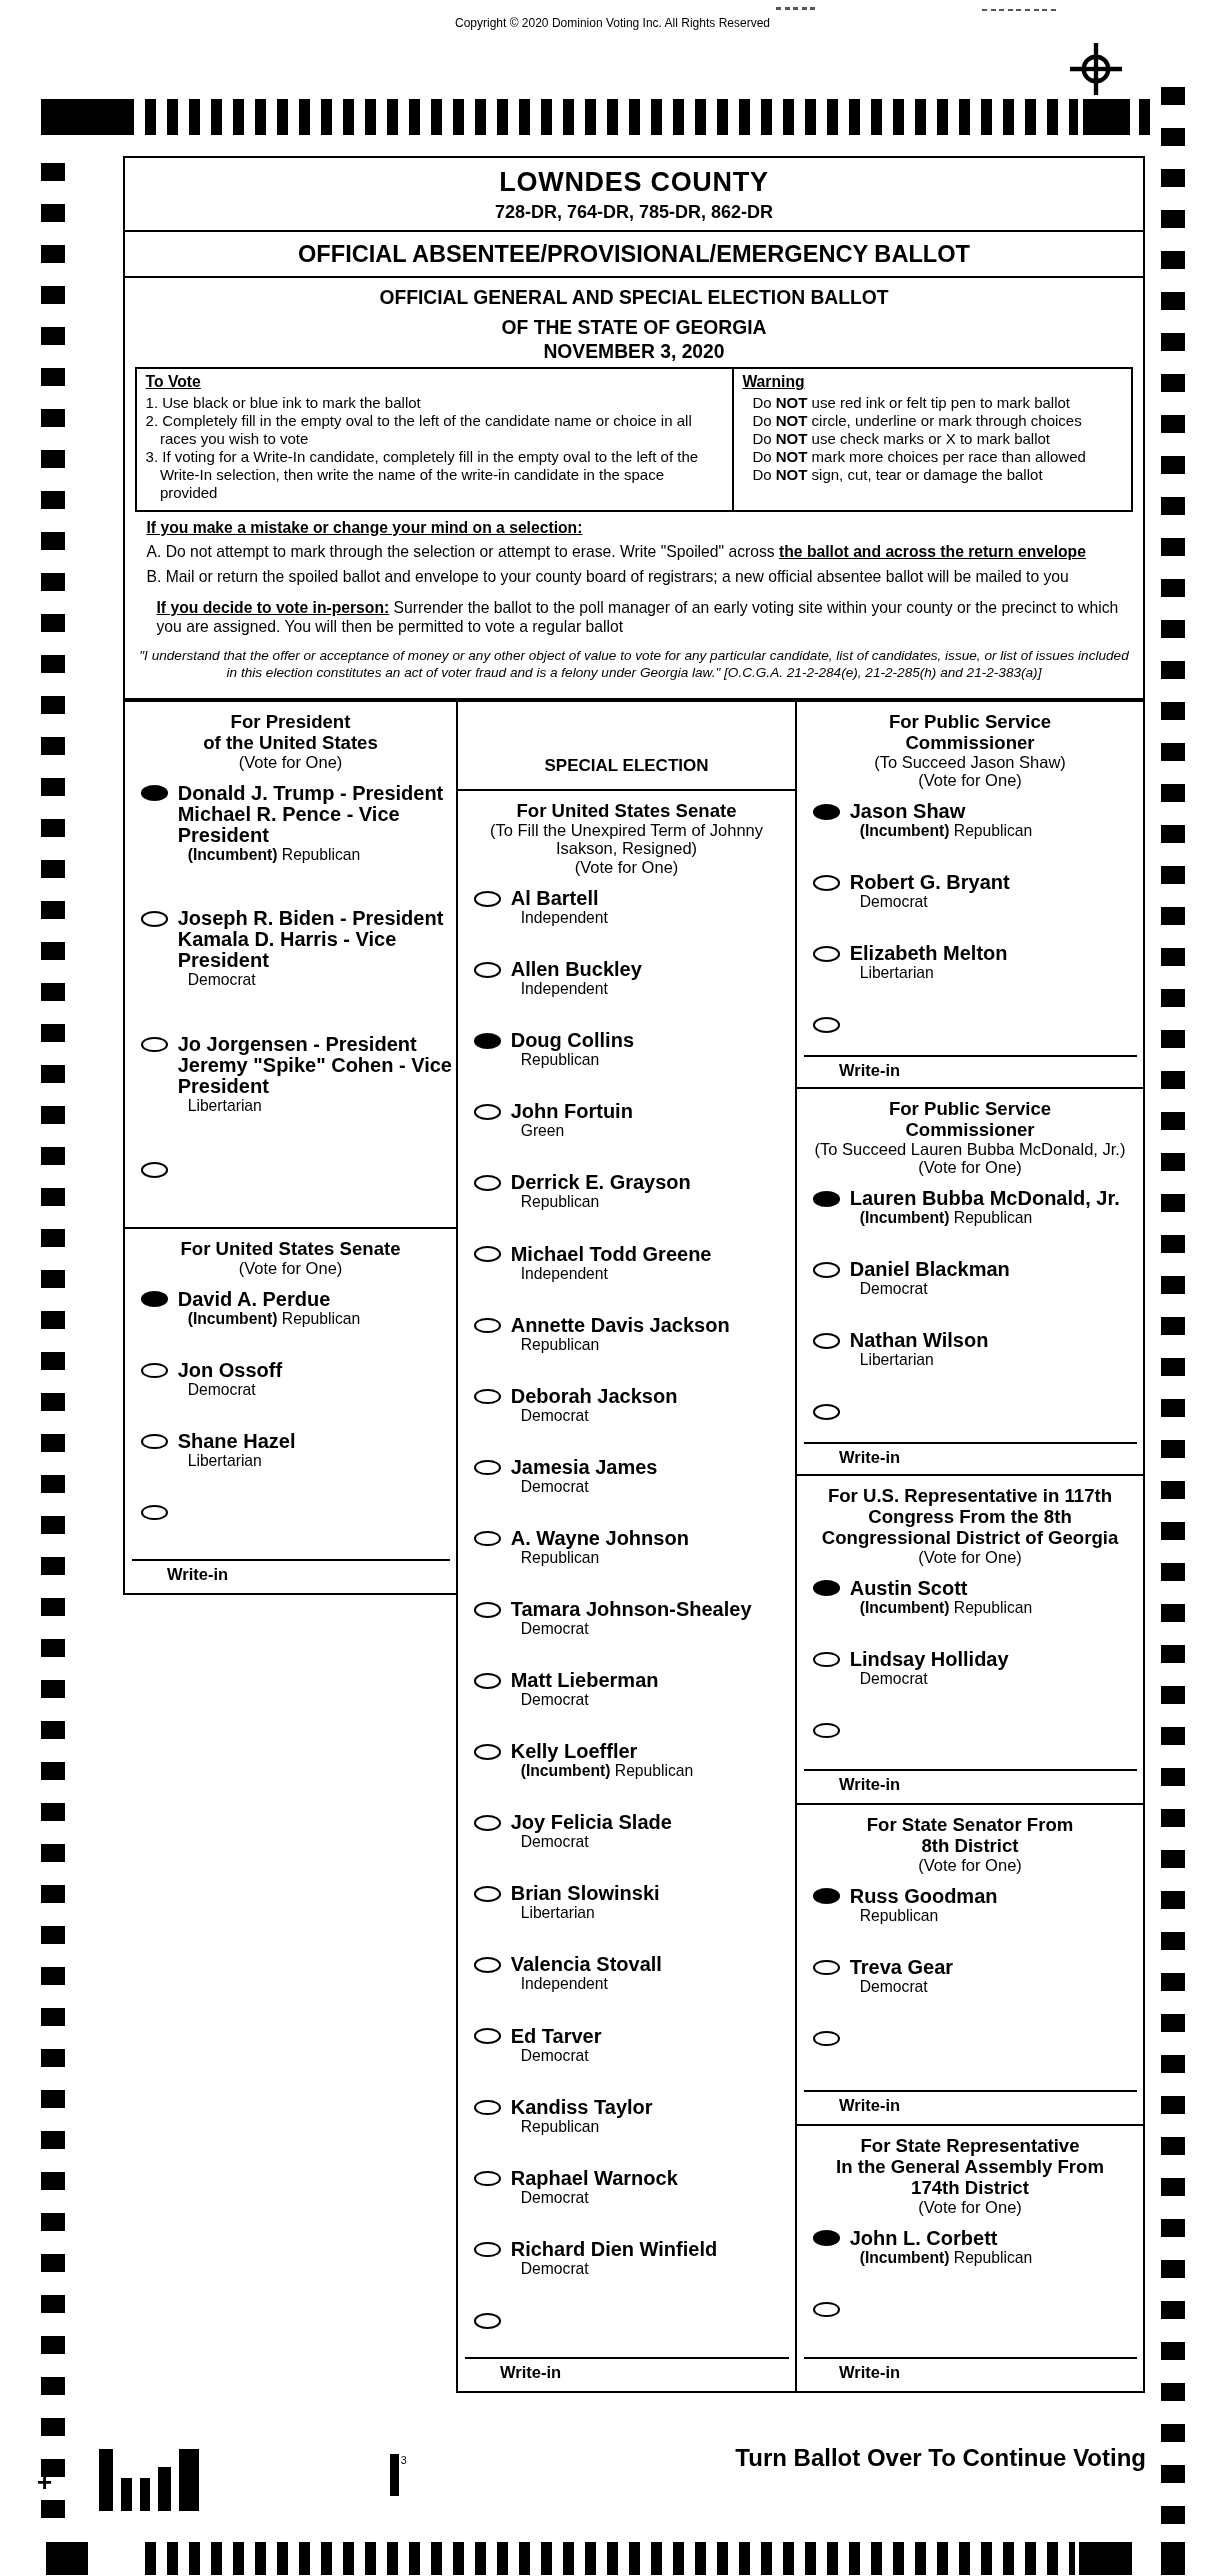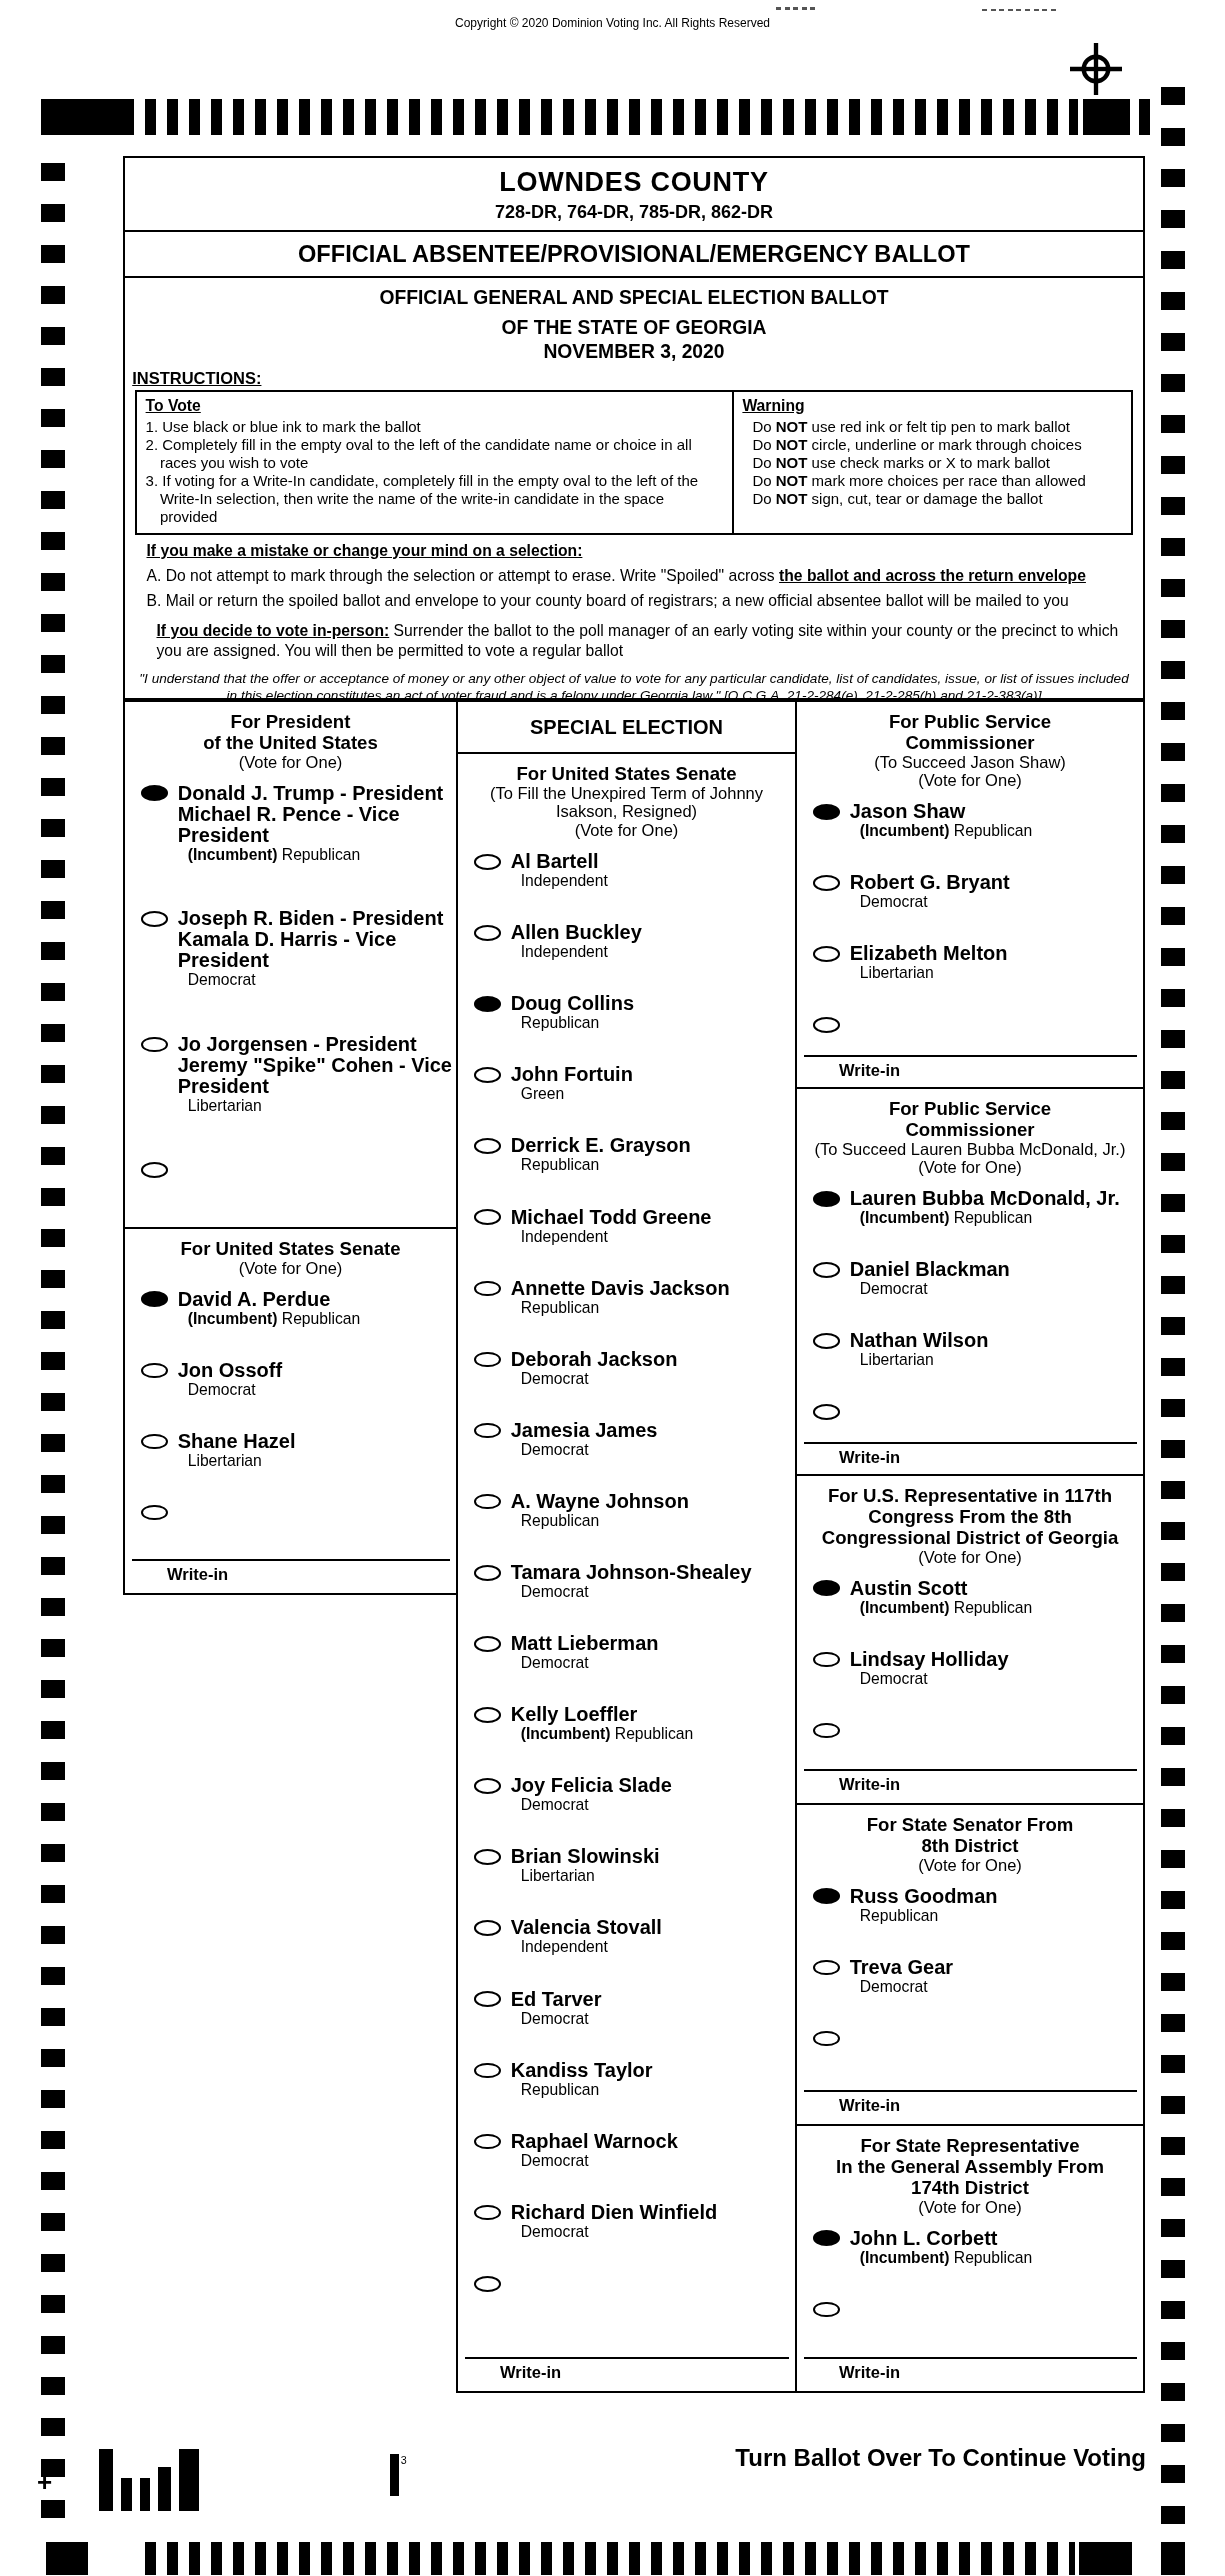--- a/index.html
+++ b/index.html
@@ -63,21 +63,21 @@
   .col1 .race { border-bottom:2.1px solid #000; }
   .col1 .race:nth-child(1) { height:527px; }
   .col1 .race:nth-child(2) { height:366px; }
   .col2 .race { flex:1; }
   .col3 .race { border-bottom:2.1px solid #000; }
   .col3 .race:nth-child(1) { height:387px; }
   .col3 .race:nth-child(2) { height:387px; }
   .col3 .race:nth-child(3) { height:329px; }
   .col3 .race:nth-child(4) { height:321px; }
   .col3 .race:nth-child(5) { flex:1; border-bottom:none;justify-content:flex-end; }
-  .banner { text-align:center; font-weight:bold; font-size:20px; padding:14.3px 0 13px; border-bottom:2.1px solid #000; }
+  .banner { text-align:center; font-weight:bold; font-size:17px; padding:14.3px 0 13px; border-bottom:2.1px solid #000;margin-top:40px; }
   .race-head { text-align:center; padding:8.6px 4.3px 11.4px; }
   .race-title { font-weight:bold; font-size:18.6px; line-height:21px; }
   .race-sub { font-size:16.5px; line-height:18.6px; }
   .cand { display:flex; margin:0 0 31.5px 0; }
   .race-loose .cand { margin-bottom:44px; }
   .oval { flex:none; width:27px; height:15.7px; border:2.9px solid #000; border-radius:50%; background:#fff; margin:2.9px 10px 0 15.7px; }
   .oval.filled { background:#000; }
   .cand-text { }
   .cand-name { font-weight:bold; font-size:20px; line-height:21px; }
   .cand-party { font-size:15.7px; line-height:18.6px; padding-left:10px; }
@@ -129,21 +129,20 @@
 <div class="content">
   <div class="content-top">
     <div class="h-county">LOWNDES COUNTY</div>
     <div class="h-precincts">728-DR, 764-DR, 785-DR, 862-DR</div>
     <div class="rule"></div>
     <div class="h-absentee">OFFICIAL ABSENTEE/PROVISIONAL/EMERGENCY BALLOT</div>
     <div class="rule"></div>
     <div class="h-general">OFFICIAL GENERAL AND SPECIAL ELECTION BALLOT</div>
     <div class="h-general">OF THE STATE OF GEORGIA</div>
     <div class="h-date">NOVEMBER 3, 2020</div>
-    <div class="instr-label">INSTRUCTIONS:</div>
     <div class="instr-boxes">
       <div class="ibox tovote">
         <div class="box-title">To Vote</div>
         <div>
             <div class="instr-item">1. Use black or blue ink to mark the ballot</div>
             <div class="instr-item">2. Completely fill in the empty oval to the left of the candidate name or choice in all races you wish to vote</div>
             <div class="instr-item">3. If voting for a Write-In candidate, completely fill in the empty oval to the left of the Write-In selection, then write the name of the write-in candidate in the space provided</div>
           </div>
       </div>
       <div class="ibox warning">

